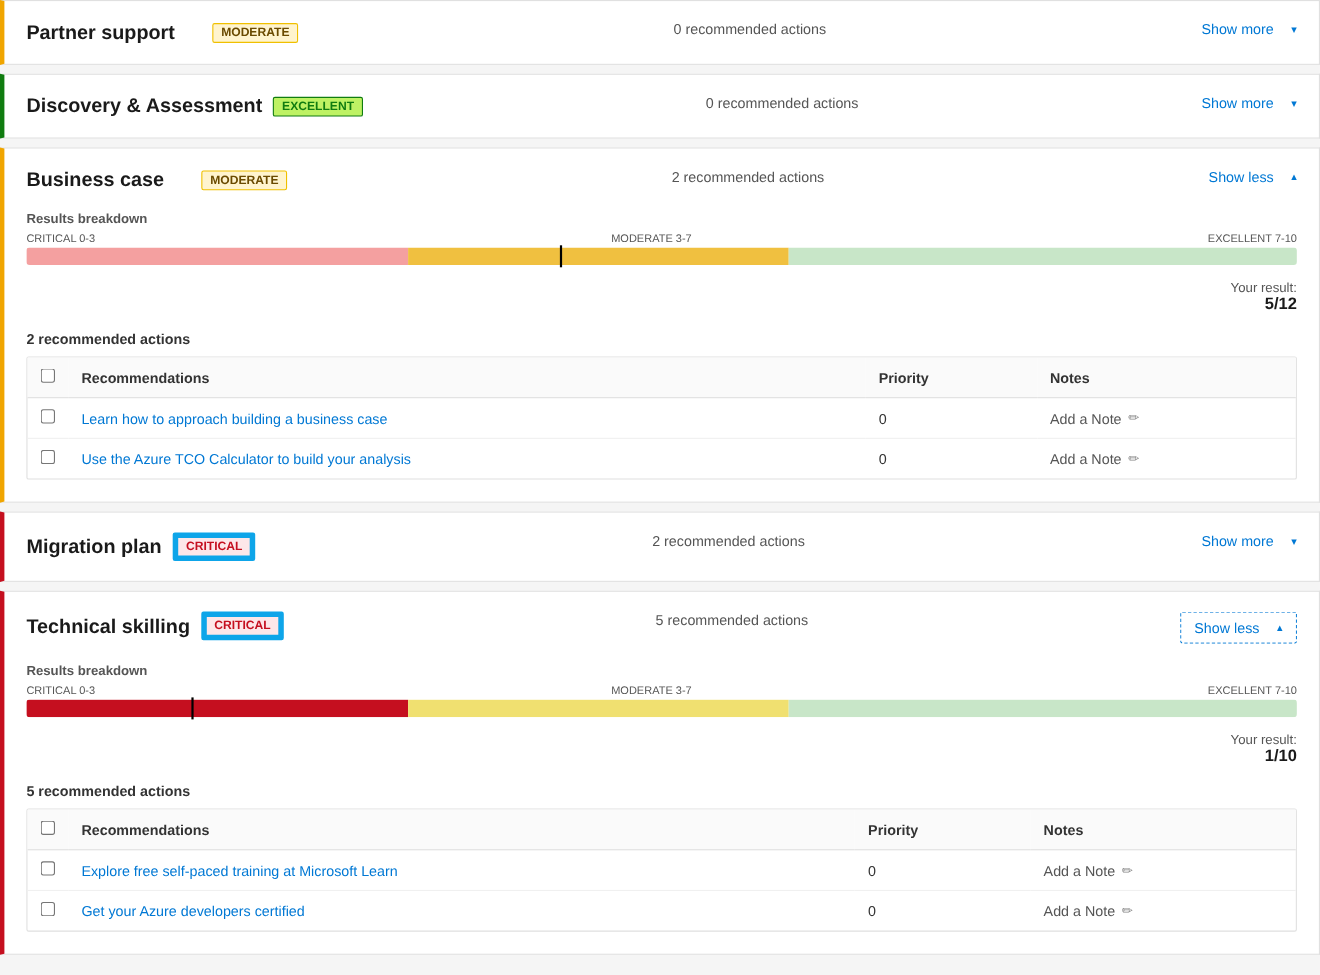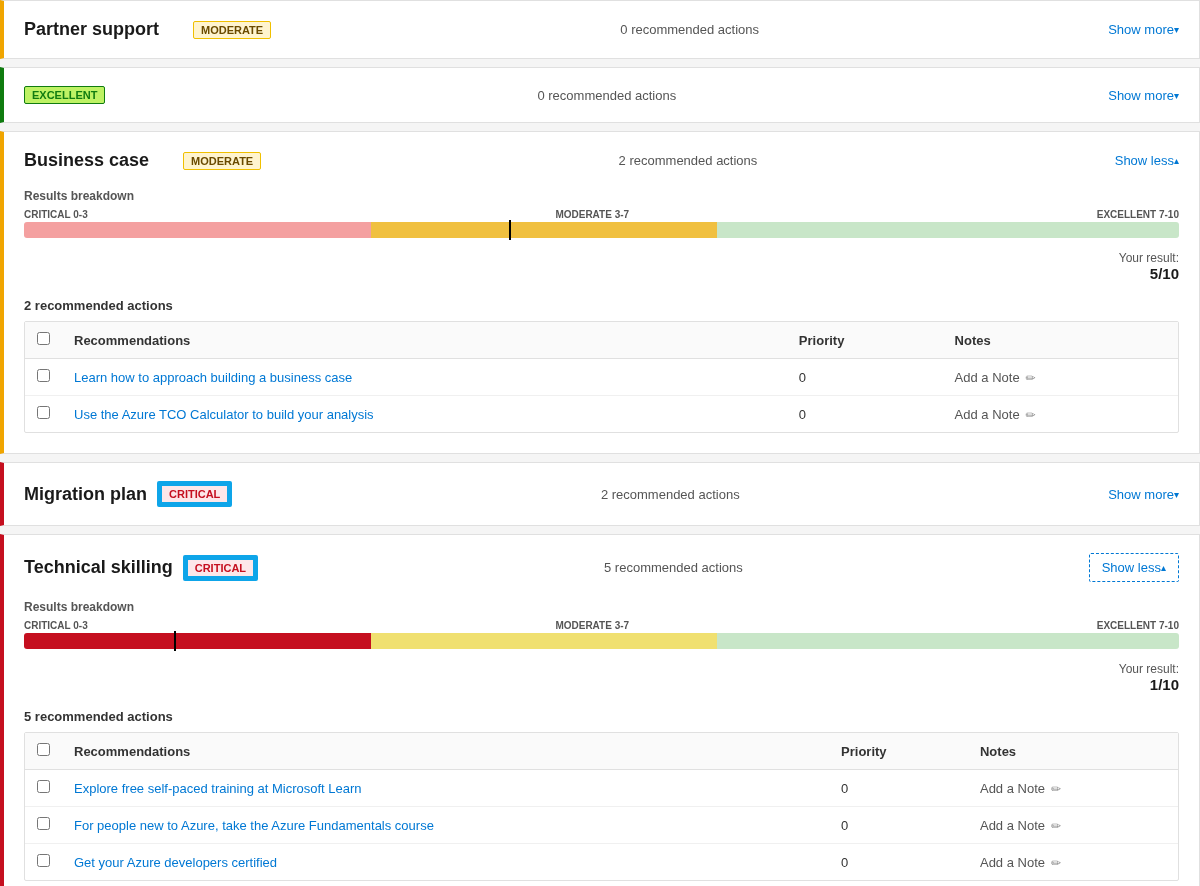--- a/index.html
+++ b/index.html
@@ -12,21 +12,21 @@
       border: 1px solid #e0e0e0;
       margin-bottom: 8px;
       border-left: 4px solid transparent;
     }
     .section-card.yellow-border { border-left-color: #f0a500; }
     .section-card.green-border { border-left-color: #107c10; }
     .section-card.red-border { border-left-color: #c50f1f; }
 
     .section-header {
       display: flex;
-      align-items: center;
+      align-items: flex-start;
       padding: 18px 20px;
       justify-content: space-between;
     }
 
     .section-header-left {
       display: flex;
       align-items: center;
       gap: 10px;
     }
 
@@ -59,21 +59,21 @@
     }
 
     .show-toggle {
       color: #0078d4;
       font-size: 13px;
       cursor: pointer;
       background: none;
       border: none;
       display: flex;
       align-items: center;
-      gap: 0;
+      gap: 16px;
     }
     .show-toggle.dashed-border {
       border: 1.5px dashed #0078d4;
       padding: 6px 12px;
       border-radius: 2px;
     }
 
     .chevron { font-size: 10px; }
 
     .section-body { padding: 0 20px 20px 20px; }
@@ -93,21 +93,20 @@
     .progress-segment {
       height: 100%;
     }
 
     .progress-labels {
       display: flex;
       justify-content: space-between;
       font-size: 10px;
       color: #555;
       margin-bottom: 2px;
-      font-weight: bold;
     }
 
     .progress-marker {
       position: absolute;
       width: 2px;
       background: #000;
       height: 20px;
       top: -2px;
       z-index: 10;
     }
@@ -164,21 +163,21 @@
     input[type="checkbox"] { cursor: pointer; }
 
     .rec-link {
       color: #0078d4;
       text-decoration: none;
       cursor: pointer;
     }
 
     .note-cell {
       display: flex;
-      align-items: flex-end;
+      align-items: flex-start;
       gap: 6px;
       color: #555;
     }
 
     .edit-icon {
       color: #888;
       font-size: 12px;
       cursor: pointer;
     }
   </style>
@@ -197,20 +196,21 @@
           <button class="show-toggle">
             <span>Show more</span>
             <span class="chevron">▾</span>
           </button>
         </div>
       </div>
     </div>
     <div class="section-card green-border">
       <div class="section-header">
         <div class="section-header-left">
+          <span class="section-title">Discovery &amp; Assessment</span>
           <span class="badge badge-excellent">EXCELLENT</span>
         </div>
         <div class="section-header-center">0 recommended actions</div>
         <div class="section-header-right">
           <button class="show-toggle">
             <span>Show more</span>
             <span class="chevron">▾</span>
           </button>
         </div>
       </div>
@@ -240,21 +240,21 @@
           <div class="progress-wrapper" style="position: relative;">
             <div class="progress-bar-container" style="border-radius: 3px; overflow: hidden;">
               <div class="progress-segment" style="width: 30%; background: rgb(244, 160, 160);"></div>
               <div class="progress-segment" style="width: 30%; background: rgb(240, 192, 64);"></div>
               <div class="progress-segment" style="width: 40%; background: rgb(200, 230, 200);"></div>
             </div>
             <div class="progress-marker" style="left: 42%;"></div>
           </div>
           <div class="result-info">
             <div class="result-label">Your result:</div>
-            <div class="result-value">5/10</div>
+            <div class="result-value">5/12</div>
           </div>
         </div>
         <div class="rec-count">2 recommended actions</div>
         <div class="table-container">
           <table>
             <thead>
               <tr>
                 <th><input type="checkbox" style=""></th>
                 <th>Recommendations</th>
                 <th>Priority</th>
@@ -357,31 +357,20 @@
                 <td>0</td>
                 <td>
                   <div class="note-cell">
                     <span>Add a Note</span>
                     <span class="edit-icon">✏</span>
                   </div>
                 </td>
               </tr>
               <tr>
                 <td class="checkbox-cell"><input type="checkbox" style=""></td>
-                <td><a class="rec-link" href="#">For people new to Azure, take the Azure Fundamentals course</a></td>
-                <td>0</td>
-                <td>
-                  <div class="note-cell">
-                    <span>Add a Note</span>
-                    <span class="edit-icon">✏</span>
-                  </div>
-                </td>
-              </tr>
-              <tr>
-                <td class="checkbox-cell"><input type="checkbox" style=""></td>
                 <td><a class="rec-link" href="#">Get your Azure developers certified</a></td>
                 <td>0</td>
                 <td>
                   <div class="note-cell">
                     <span>Add a Note</span>
                     <span class="edit-icon">✏</span>
                   </div>
                 </td>
               </tr>
             </tbody>

